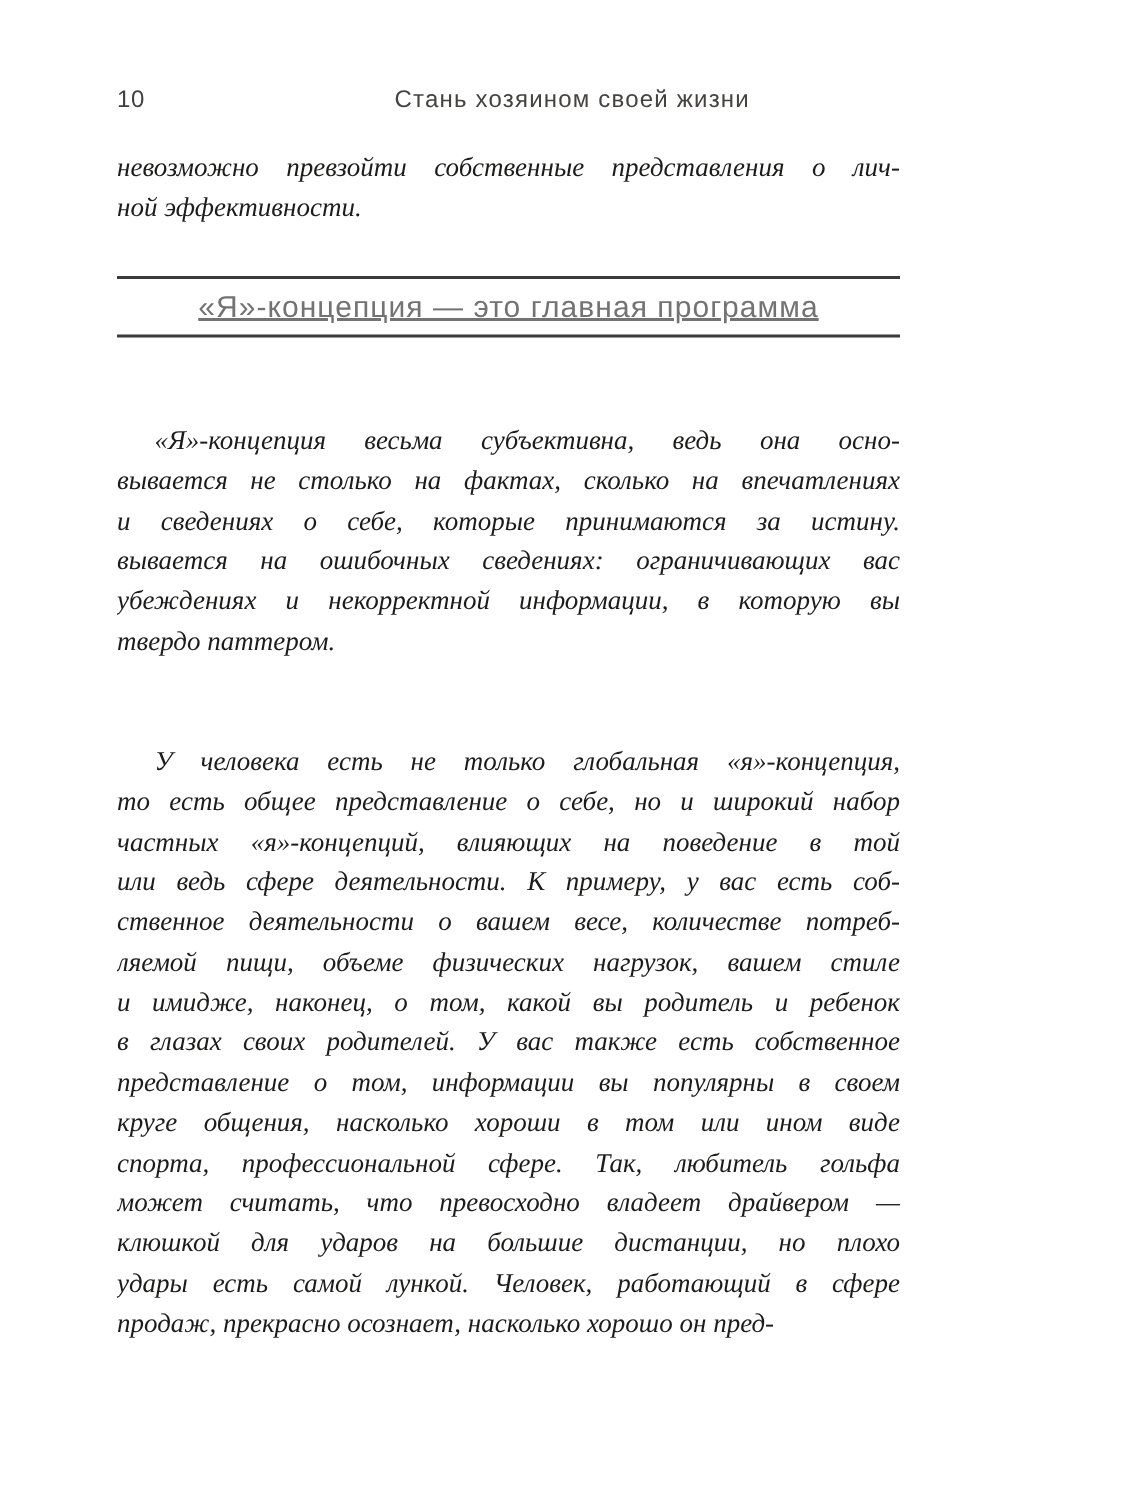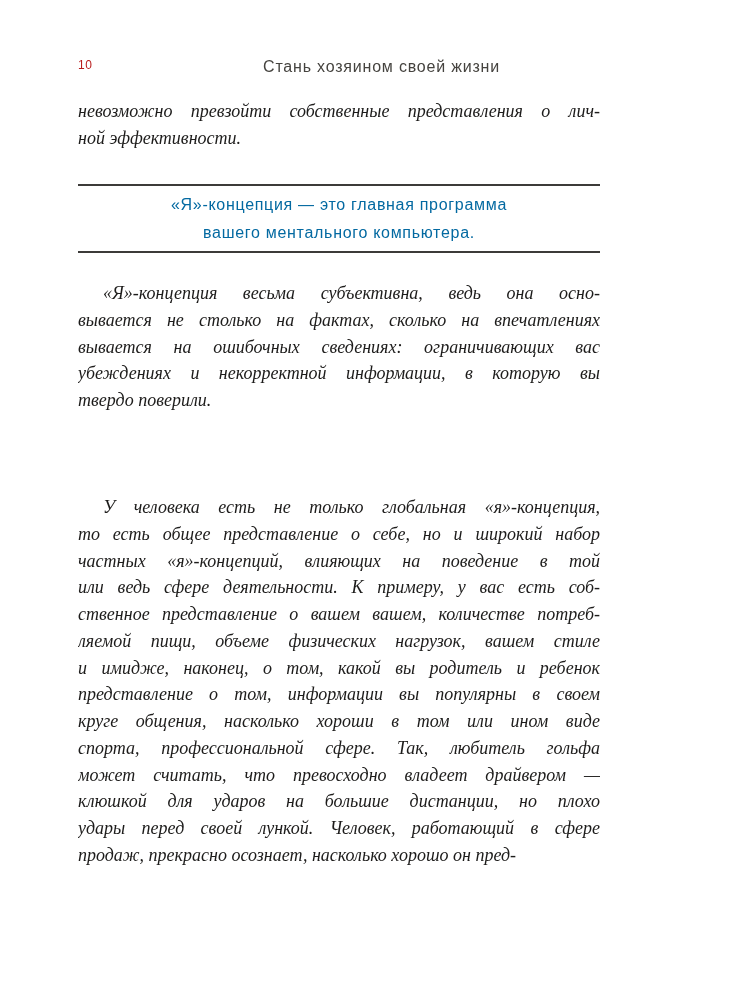--- a/index.html
+++ b/index.html
@@ -15,23 +15,23 @@
     width: 751px;
     height: 1001px;
     background: #ffffff;
     font-family: "Liberation Serif", serif;
   }
   .pagenum {
     position: absolute;
     left: 78px;
     top: 58px;
     font-family: "Liberation Sans", sans-serif;
-    font-size: 12px;
+    font-size: 16px;
     letter-spacing: 0.5px;
-    color: #b91c1c;
+    color: #404040;
   }
   .runhead {
     position: absolute;
     left: 12px;
     right: 0;
     top: 58px;
     text-align: center;
     font-family: "Liberation Sans", sans-serif;
     font-size: 16px;
     letter-spacing: 0.8px;
@@ -75,23 +75,24 @@
     width: 522px;
   }
   .rule {
     width: 522px;
     height: 2px;
     background: #3c3b39;
   }
   .quote-lines {
     padding: 5px 0 4px 0;
     font-family: "Liberation Sans", sans-serif;
-    font-size: 16px;
+    font-size: 20px;
     letter-spacing: 0.7px;
-    color: #0369a1;
+    color: #737373;
+    text-decoration: underline;
   }
   .quote-lines .qline {
     height: 28px;
     line-height: 28px;
     text-align: center;
     overflow: hidden;
   }
 </style>
 </head>
 <body>
@@ -106,44 +107,45 @@
 
     <div class="para p1">
         <div class="line">невозможно превзойти собственные представления о лич-</div>
         <div class="line last">ной эффективности.</div>
       </div>
 
     <div class="quote">
       <div class="rule"></div>
       <div class="quote-lines">
           <div class="qline">«Я»-концепция — это главная программа</div>
-          <div class="qline last">вашего ментального компьютера.</div>
         </div>
       <div class="rule"></div>
     </div>
 
     <div class="para p2 indent">
         <div class="line">«Я»-концепция весьма субъективна, ведь она осно-</div>
         <div class="line">вывается не столько на фактах, сколько на впечатлениях</div>
+        <div class="line">и сведениях о себе, которые принимаются за истину.</div>
         <div class="line">вывается на ошибочных сведениях: ограничивающих вас</div>
         <div class="line">убеждениях и некорректной информации, в которую вы</div>
-        <div class="line last">твердо поверили.</div>
+        <div class="line last">твердо паттером.</div>
       </div>
 
     <div class="para p3 indent">
         <div class="line">У человека есть не только глобальная «я»-концепция,</div>
         <div class="line">то есть общее представление о себе, но и широкий набор</div>
         <div class="line">частных «я»-концепций, влияющих на поведение в той</div>
         <div class="line">или ведь сфере деятельности. К примеру, у вас есть соб-</div>
-        <div class="line">ственное представление о вашем вашем, количестве потреб-</div>
+        <div class="line">ственное деятельности о вашем весе, количестве потреб-</div>
         <div class="line">ляемой пищи, объеме физических нагрузок, вашем стиле</div>
         <div class="line">и имидже, наконец, о том, какой вы родитель и ребенок</div>
+        <div class="line">в глазах своих родителей. У вас также есть собственное</div>
         <div class="line">представление о том, информации вы популярны в своем</div>
         <div class="line">круге общения, насколько хороши в том или ином виде</div>
         <div class="line">спорта, профессиональной сфере. Так, любитель гольфа</div>
         <div class="line">может считать, что превосходно владеет драйвером —</div>
         <div class="line">клюшкой для ударов на большие дистанции, но плохо</div>
-        <div class="line">удары перед своей лункой. Человек, работающий в сфере</div>
+        <div class="line">удары есть самой лункой. Человек, работающий в сфере</div>
         <div class="line last">продаж, прекрасно осознает, насколько хорошо он пред-</div>
       </div>
 
   </div>
 </div>
 
 </body></html>

